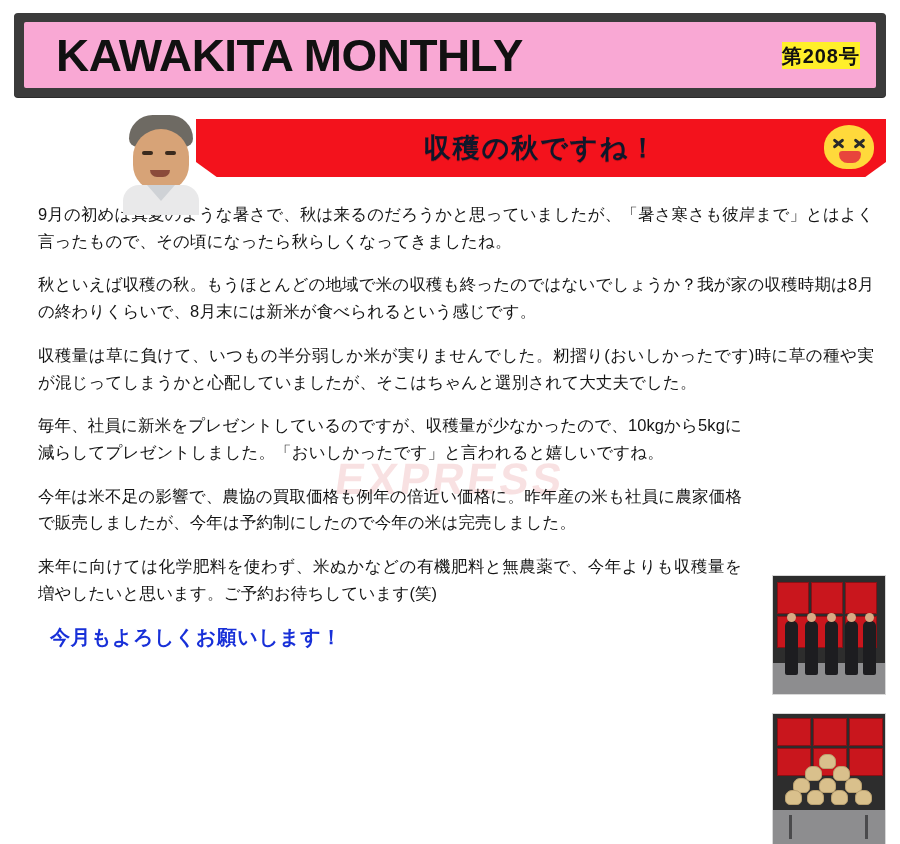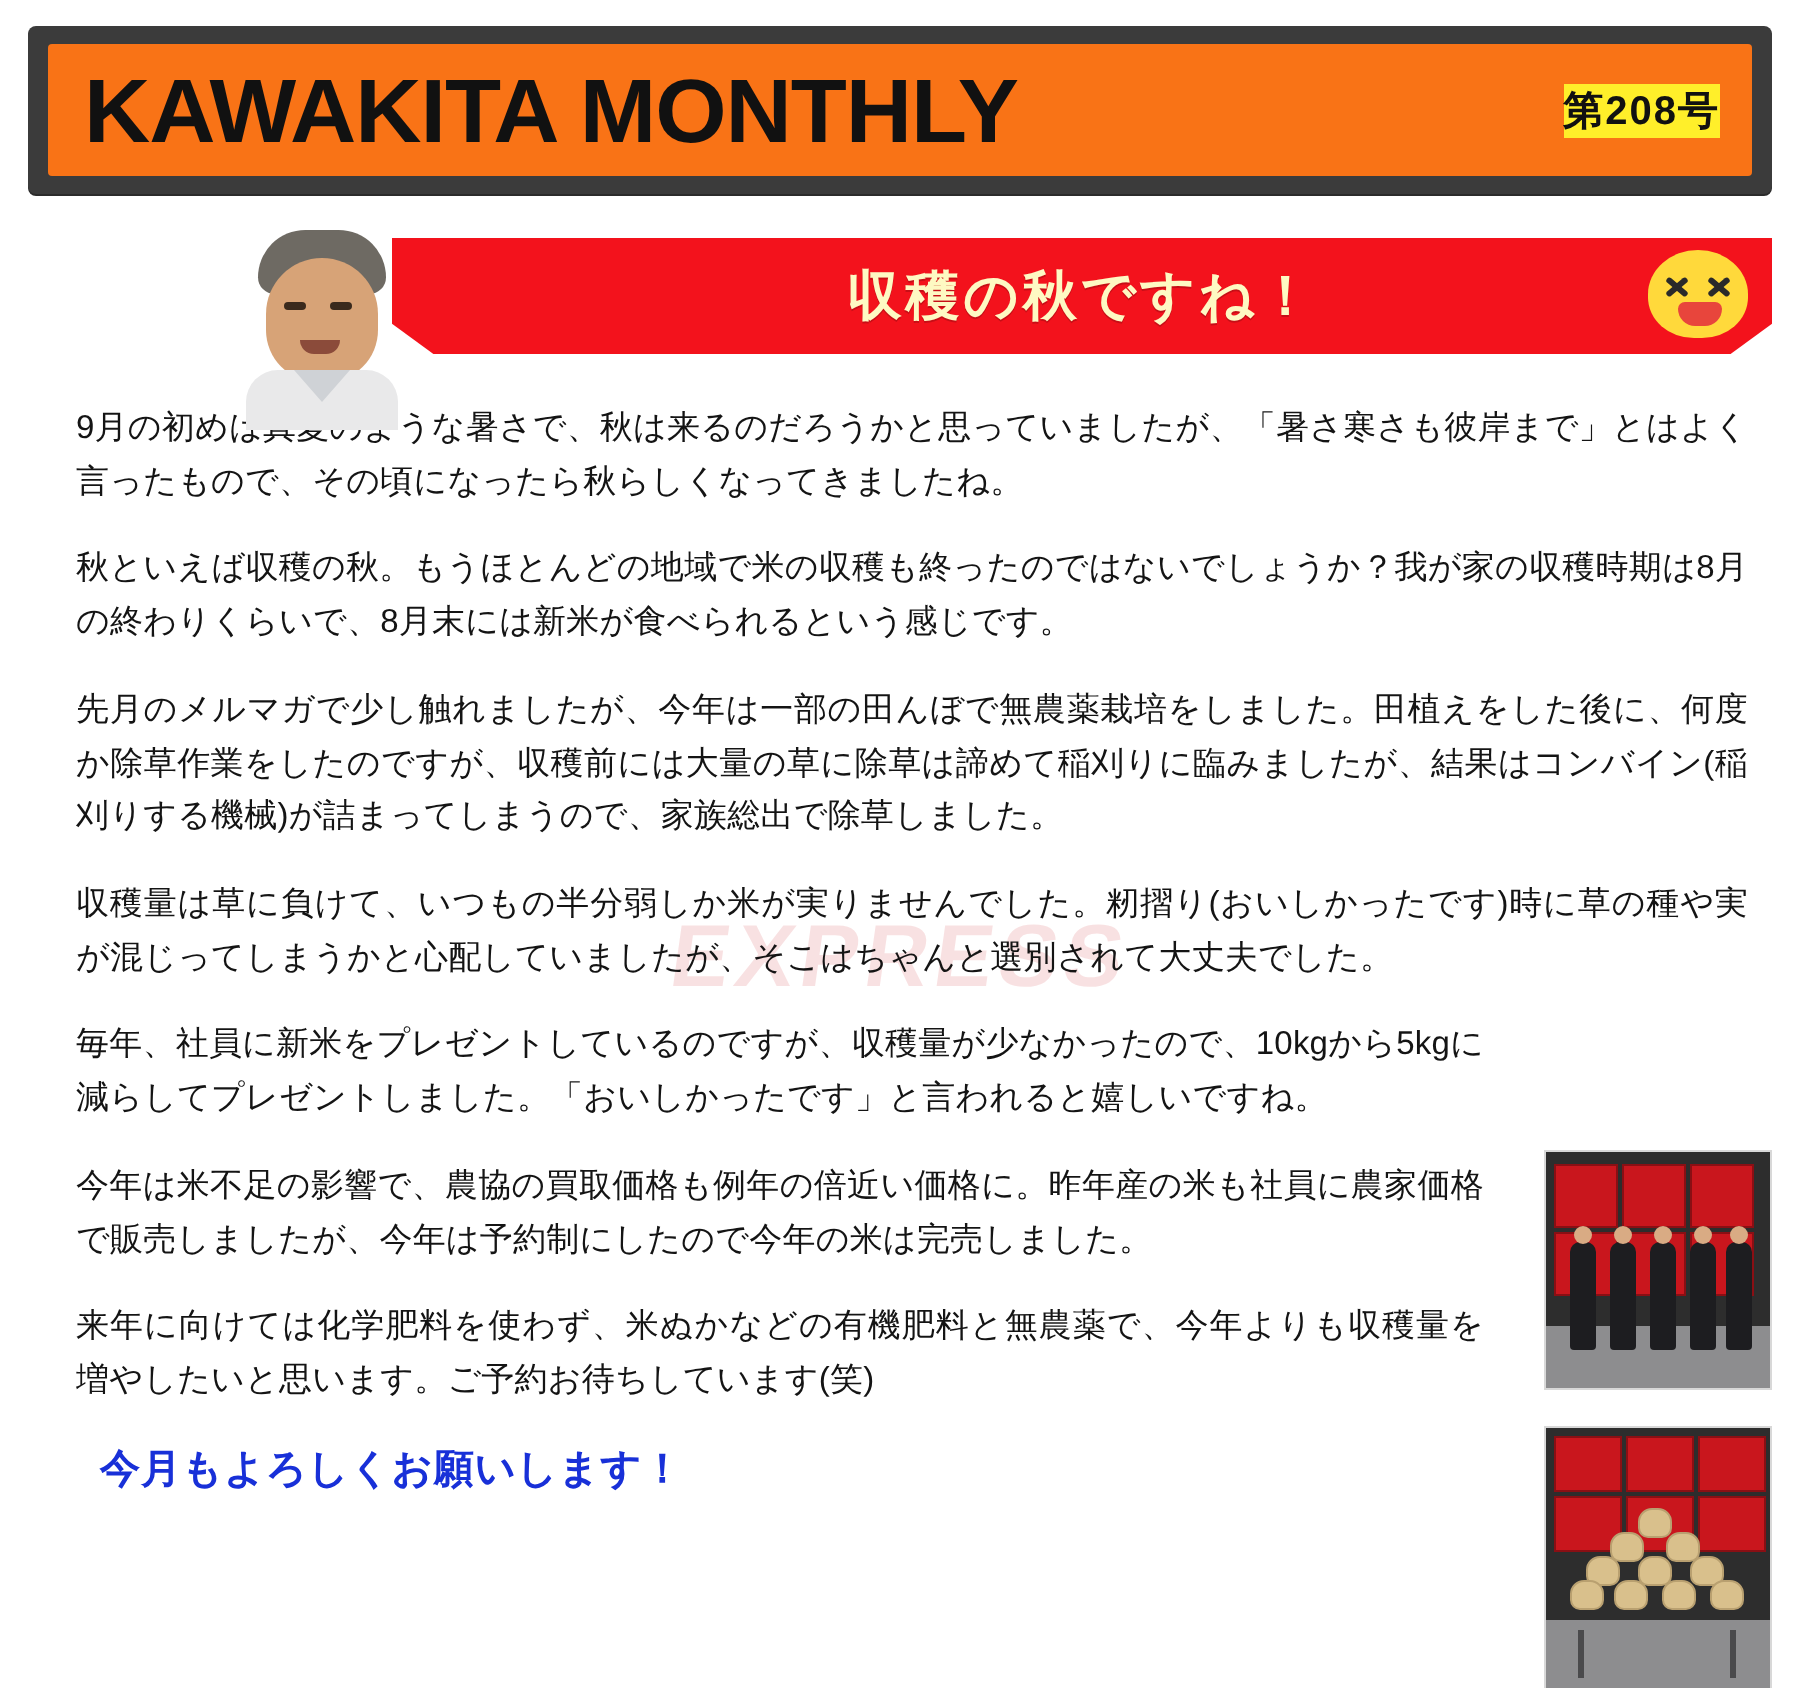--- a/index.html
+++ b/index.html
@@ -34,26 +34,26 @@
     box-shadow: 0 1px 0 #2b2b2b;
     display: flex;
     align-items: center;
     padding: 0 10px;
     box-sizing: border-box;
   }
   .masthead-inner {
     position: relative;
     width: 100%;
     height: 66px;
-    background: #f97316;
+    background: #f9a8d4;
     border-radius: 2px;
     display: flex;
     align-items: center;
     justify-content: space-between;
-    padding: 0 14px 0 18px;
+    padding: 0 14px 0 32px;
     box-sizing: border-box;
   }
   .brand-title {
     font-family: "Liberation Sans", sans-serif;
     font-weight: bold;
     font-size: 45px;
     letter-spacing: -0.5px;
     color: #111111;
     line-height: 1;
     white-space: nowrap;
@@ -153,21 +153,21 @@
     right: 14px;
     top: 6px;
     height: 58px;
     background: #f3121c;
     clip-path: polygon(0 0, 100% 0, 100% 74%, 97% 100%, 3% 100%, 0 74%);
     display: flex;
     align-items: center;
     justify-content: center;
   }
   .headline-text {
-    color: #fef9c3;
+    color: #0f172a;
     font-weight: bold;
     font-size: 27px;
     letter-spacing: 2px;
     text-shadow: 0 1px 0 rgba(0,0,0,0.18);
   }
   .emoji-badge {
     position: absolute;
     right: 26px;
     top: 12px;
     width: 50px;
@@ -346,21 +346,20 @@
     </div>
   </div>
 
   <div class="watermark">
     <div class="wm-text">EXPRESS</div>
   </div>
 
   <div class="body-area">
     <p class="para">9月の初めは真夏のような暑さで、秋は来るのだろうかと思っていましたが、「暑さ寒さも彼岸まで」とはよく言ったもので、その頃になったら秋らしくなってきましたね。</p>
     <p class="para">秋といえば収穫の秋。もうほとんどの地域で米の収穫も終ったのではないでしょうか？我が家の収穫時期は8月の終わりくらいで、8月末には新米が食べられるという感じです。</p>
-    <p class="para">先月のメルマガで少し触れましたが、今年は一部の田んぼで無農薬栽培をしました。田植えをした後に、何度か除草作業をしたのですが、収穫前には大量の草に除草は諦めて稲刈りに臨みましたが、結果はコンバイン(稲刈りする機械)が詰まってしまうので、家族総出で除草しました。</p>
     <p class="para">収穫量は草に負けて、いつもの半分弱しか米が実りませんでした。籾摺り(おいしかったです)時に草の種や実が混じってしまうかと心配していましたが、そこはちゃんと選別されて大丈夫でした。</p>
     <p class="para narrow">毎年、社員に新米をプレゼントしているのですが、収穫量が少なかったので、10kgから5kgに減らしてプレゼントしました。「おいしかったです」と言われると嬉しいですね。</p>
     <p class="para narrow">今年は米不足の影響で、農協の買取価格も例年の倍近い価格に。昨年産の米も社員に農家価格で販売しましたが、今年は予約制にしたので今年の米は完売しました。</p>
     <p class="para narrow">来年に向けては化学肥料を使わず、米ぬかなどの有機肥料と無農薬で、今年よりも収穫量を増やしたいと思います。ご予約お待ちしています(笑)</p>
     <div class="closing">今月もよろしくお願いします！</div>
   </div>
 
   <div class="photo" id="photo-1">
     <div class="pnl" style="left:4px;  top:6px;  width:30px; height:30px;"></div>
     <div class="pnl" style="left:38px; top:6px;  width:30px; height:30px;"></div>

